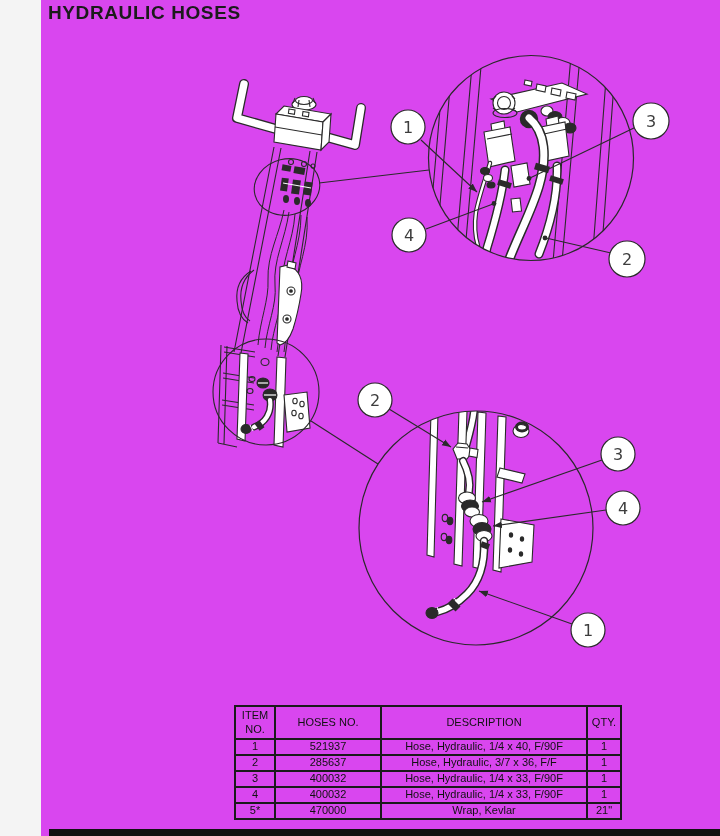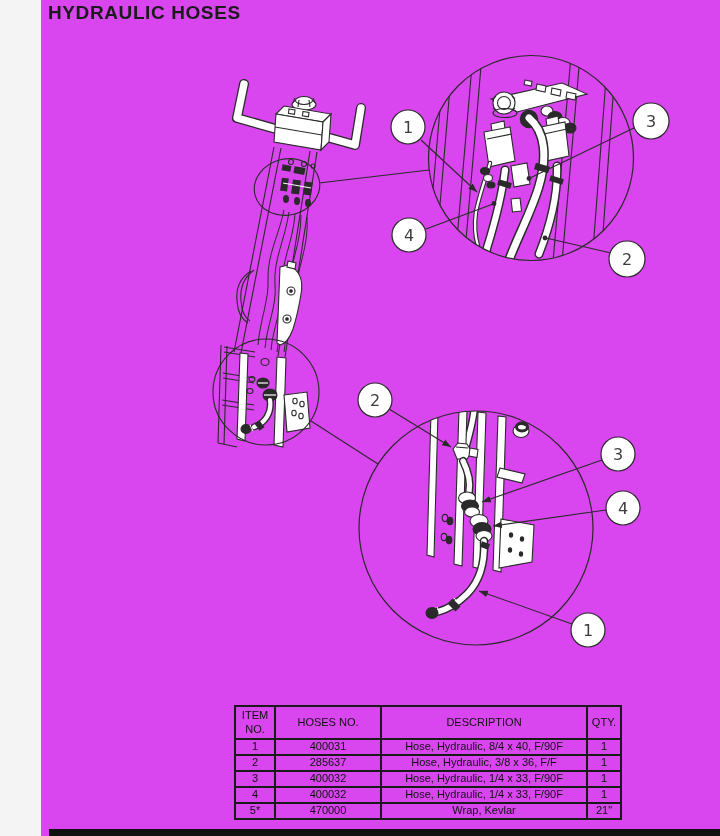--- a/index.html
+++ b/index.html
@@ -289,28 +289,28 @@
       <tr>
         <th>ITEM NO.</th>
         <th>HOSES NO.</th>
         <th class="desc">DESCRIPTION</th>
         <th>QTY.</th>
       </tr>
     </thead>
     <tbody>
       <tr>
         <td>1</td>
-        <td>400031</td>
-        <td class="desc">Hose, Hydraulic, 8/4 x 40, F/90F</td>
+        <td>521937</td>
+        <td class="desc">Hose, Hydraulic, 1/4 x 40, F/90F</td>
         <td>1</td>
       </tr>
       <tr>
         <td>2</td>
         <td>285637</td>
-        <td class="desc">Hose, Hydraulic, 3/8 x 36, F/F</td>
+        <td class="desc">Hose, Hydraulic, 3/7 x 36, F/F</td>
         <td>1</td>
       </tr>
       <tr>
         <td>3</td>
         <td>400032</td>
         <td class="desc">Hose, Hydraulic, 1/4 x 33, F/90F</td>
         <td>1</td>
       </tr>
       <tr>
         <td>4</td>

